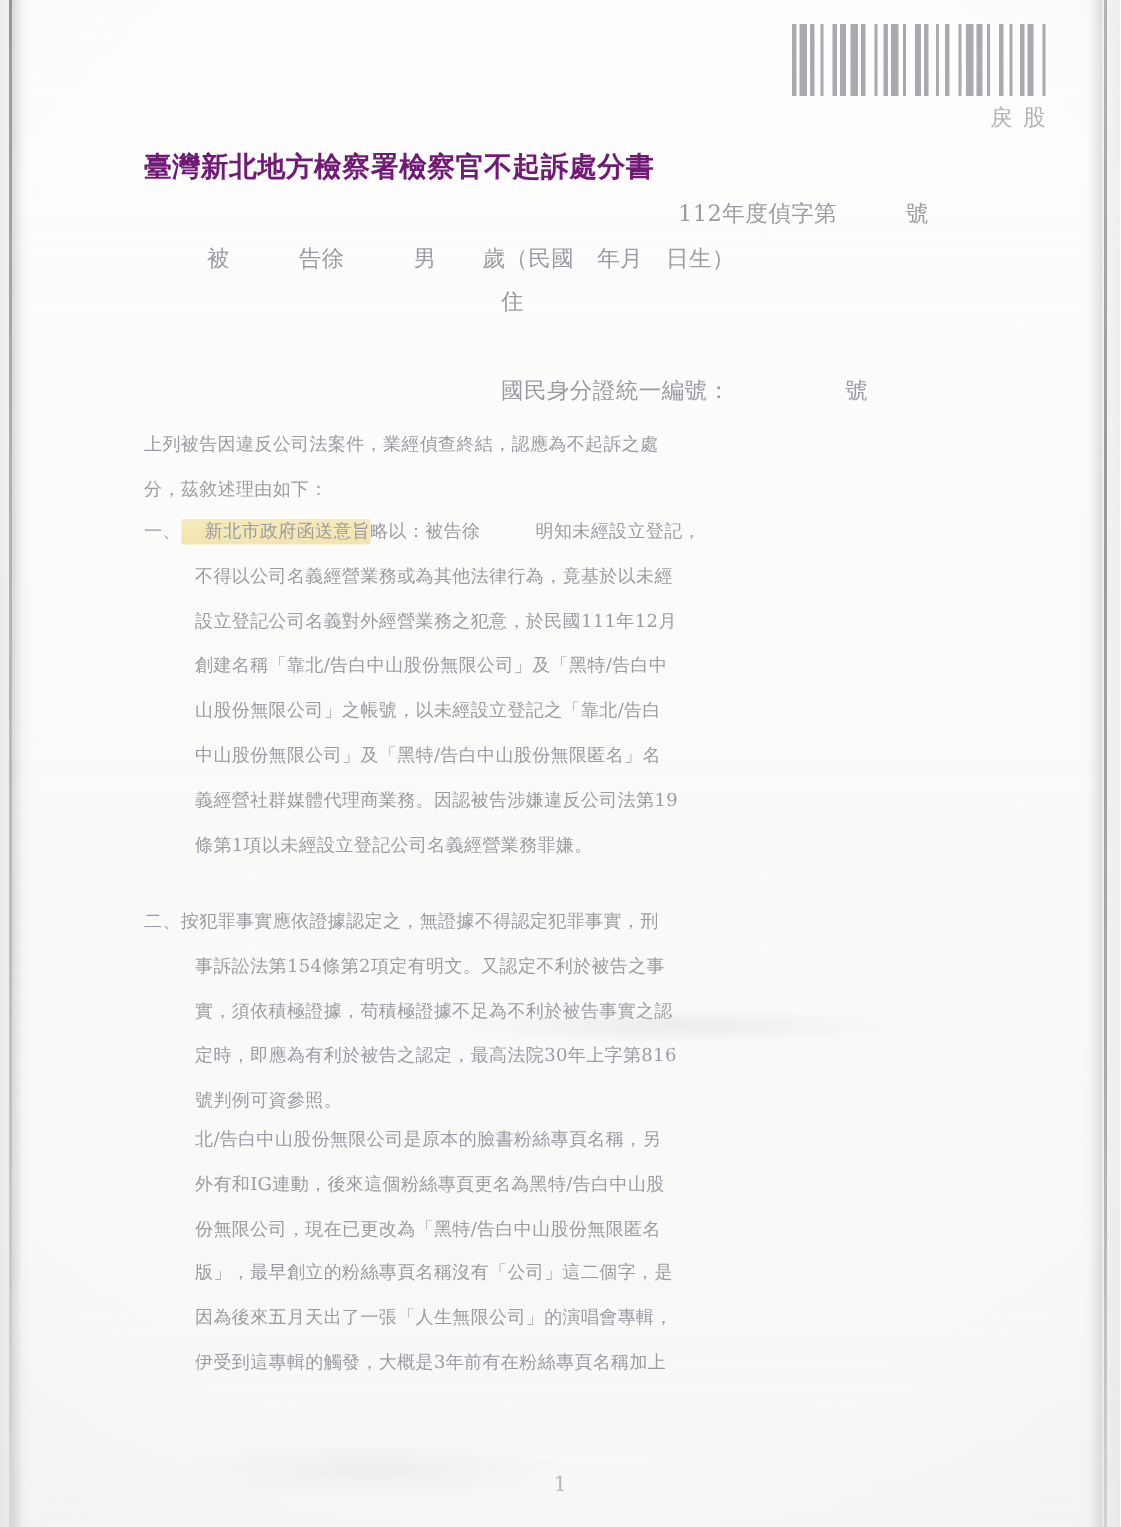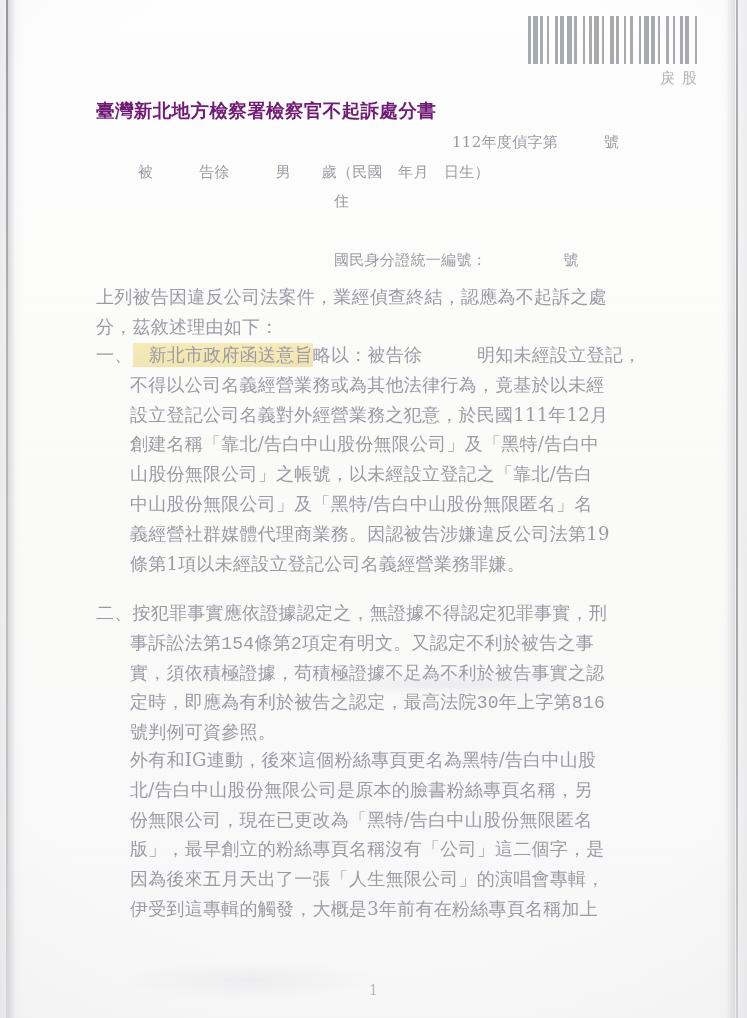--- a/index.html
+++ b/index.html
@@ -109,34 +109,34 @@
   }
   #hdr-case   { left: 452px; top: 133px; }
   #hdr-defend { left: 138px; top: 163px; }
   #hdr-addr   { left: 334px; top: 192px; }
   #hdr-id     { left: 334px; top: 251px; }
 
   .para {
     position: absolute;
     left: 96px;
     width: 566px;
-    font-size: 18px;
+    font-size: 12px;
     line-height: 29.8px;
     color: #9b9ba4;
     letter-spacing: 0.25px;
   }
   .para .ln {
     display: block;
     white-space: pre;
   }
   .para .ln.ind { padding-left: 34px; }
 
   #lead { top: 282px; }
   #item-1 { top: 340px; }
-  #item-2 { top: 600px; font-family: Liberation Mono, monospace; }
+  #item-2 { top: 600px; }
   #item-3 { top: 745px; }
 
   .hl {
     background: linear-gradient(180deg, rgba(243,228,160,0.72), rgba(236,214,128,0.60));
     padding: 1px 0 2px 16px;
     border-radius: 1px;
   }
 
   #page-number {
     position: absolute;
@@ -264,22 +264,22 @@
         <span class="ln ind">條第1項以未經設立登記公司名義經營業務罪嫌。</span>
       </div>
     <div class="para" id="item-2">
         <span class="ln"><span>二、</span>按犯罪事實應依證據認定之，無證據不得認定犯罪事實，刑</span>
         <span class="ln ind">事訴訟法第154條第2項定有明文。又認定不利於被告之事</span>
         <span class="ln ind">實，須依積極證據，苟積極證據不足為不利於被告事實之認</span>
         <span class="ln ind">定時，即應為有利於被告之認定，最高法院30年上字第816</span>
         <span class="ln ind">號判例可資參照。</span>
       </div>
     <div class="para" id="item-3">
+        <span class="ln ind">北/告白中山股份無限公司是原本的臉書粉絲專頁名稱，另</span>
         <span class="ln ind">外有和IG連動，後來這個粉絲專頁更名為黑特/告白中山股</span>
-        <span class="ln ind">北/告白中山股份無限公司是原本的臉書粉絲專頁名稱，另</span>
         <span class="ln ind">份無限公司，現在已更改為「黑特/告白中山股份無限匿名</span>
         <span class="ln ind">版」，最早創立的粉絲專頁名稱沒有「公司」這二個字，是</span>
         <span class="ln ind">因為後來五月天出了一張「人生無限公司」的演唱會專輯，</span>
         <span class="ln ind">伊受到這專輯的觸發，大概是3年前有在粉絲專頁名稱加上</span>
       </div>
 
     <div id="page-number">1</div>
   </div>
 
   <div id="smudge-a"></div>

